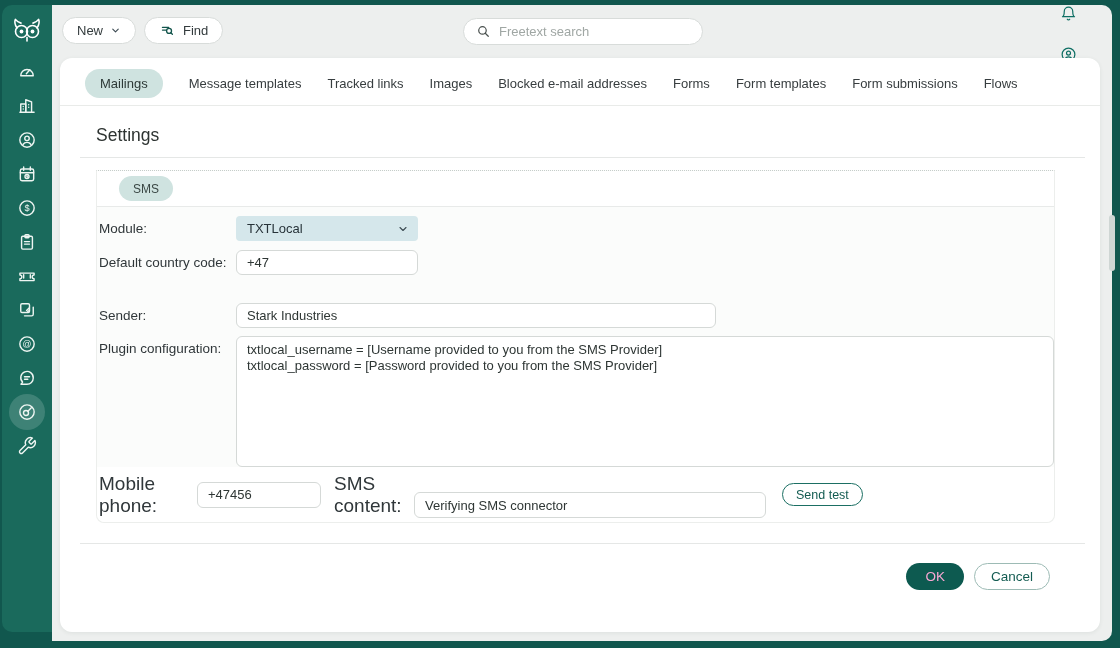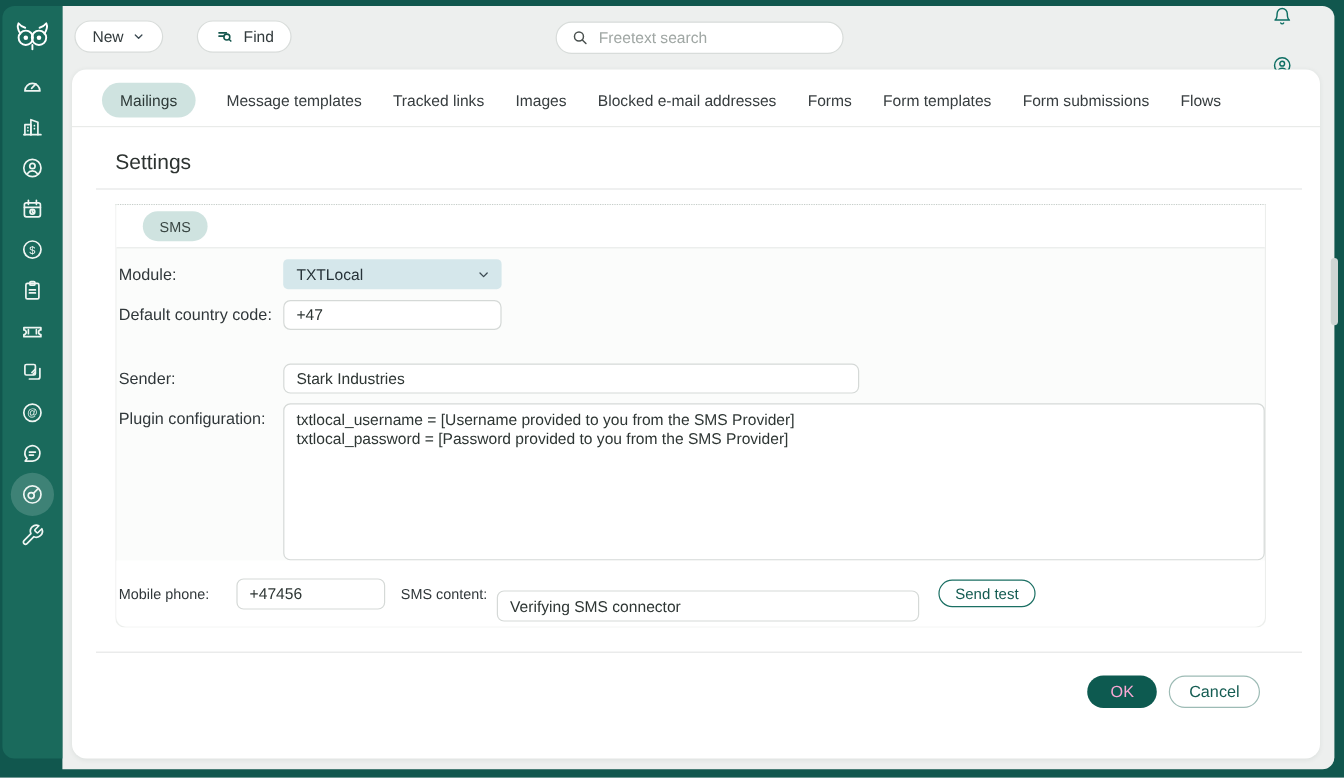--- a/index.html
+++ b/index.html
@@ -20,21 +20,21 @@
   .side-nav{ display:flex; flex-direction:column; align-items:center; gap:10px; padding-top:3px;}
   .side-item{ width:34px; height:24px; display:flex; align-items:center; justify-content:center;
     color:#eef5f2; cursor:pointer; background:none; border:none;}
   .side-item svg{ display:block; }
   .side-item.active{ width:36px; height:36px; border-radius:50%; background:rgba(255,255,255,0.16); margin:-6px 0;}
   
   .main{
     position:absolute; left:52px; top:5px; width:1060px; height:636px;
     background:#edefee; border-radius:0 10px 10px 0;
   }
-  .topbar{ position:absolute; top:0; left:0; right:0; height:50px; display:flex; align-items:center; padding-left:10px; gap:28px;}
+  .topbar{ position:absolute; top:0; left:0; right:0; height:50px; display:flex; align-items:center; padding-left:10px; gap:8px;}
   .pill-btn{
     height:27px; border-radius:15px; border:1px solid #d8dcda; background:#fff;
     padding:0 14px; font-size:13px; color:#333b3d; display:flex; align-items:center; gap:7px;
     font-family:inherit; cursor:pointer;
   }
   .search{
     position:absolute; left:411px; top:13px; width:240px; height:27px;
     border-radius:15px; border:1px solid #d8dcda; background:#fff;
     display:flex; align-items:center; padding:0 12px; gap:8px;
   }
@@ -77,21 +77,21 @@
   .tinput{
     height:25px; border:1px solid #d5d9d7; border-radius:6px; background:#fff;
     padding:0 10px; font-size:13px; color:#2e3634; font-family:inherit; outline:none;
   }
   .w182{ width:182px; } .w480{ width:480px; }
   .tarea{
     width:820px; height:131px; border:1px solid #d5d9d7; border-radius:6px; background:#fff;
     padding:5px 10px; font-size:13px; color:#2e3634; font-family:inherit; resize:none; outline:none; line-height:1.25;
   }
   .panel-footer{ height:58px; background:#fff; border-radius:0 0 8px 8px; display:flex; align-items:center; padding-left:2px;}
-  .flabel2{ font-size:12px; color:#30373a; }
+  .flabel2{ font-size:19px; color:#30373a; }
   .lbl-mobile{ width:98px; } .lbl-sms{ margin-left:13px; width:80px; }
   .w124{ width:124px; height:26px;} .w352{ width:352px; height:26px;margin-top:21px;}
   .sendtest{
     margin-left:16px; height:23px; padding:0 13px; border:1px solid #1b6f63; color:#145c52;
     background:#fff; border-radius:12px; font-size:12.5px; font-family:inherit; cursor:pointer;
   }
   
   .actions{ position:absolute; top:505px; right:50px; display:flex; gap:10px; align-items:center;}
   .btn-ok{ background:#0d5a50; color:#f9a8d4; border:none; border-radius:14px; height:27px; padding:0 19px; font-size:13.5px; font-family:inherit; cursor:pointer;}
   .btn-cancel{ background:#fff; color:#145c52; border:1px solid #9dbbb5; border-radius:14px; height:27px; padding:0 16px; font-size:13.5px; font-family:inherit; cursor:pointer;}

